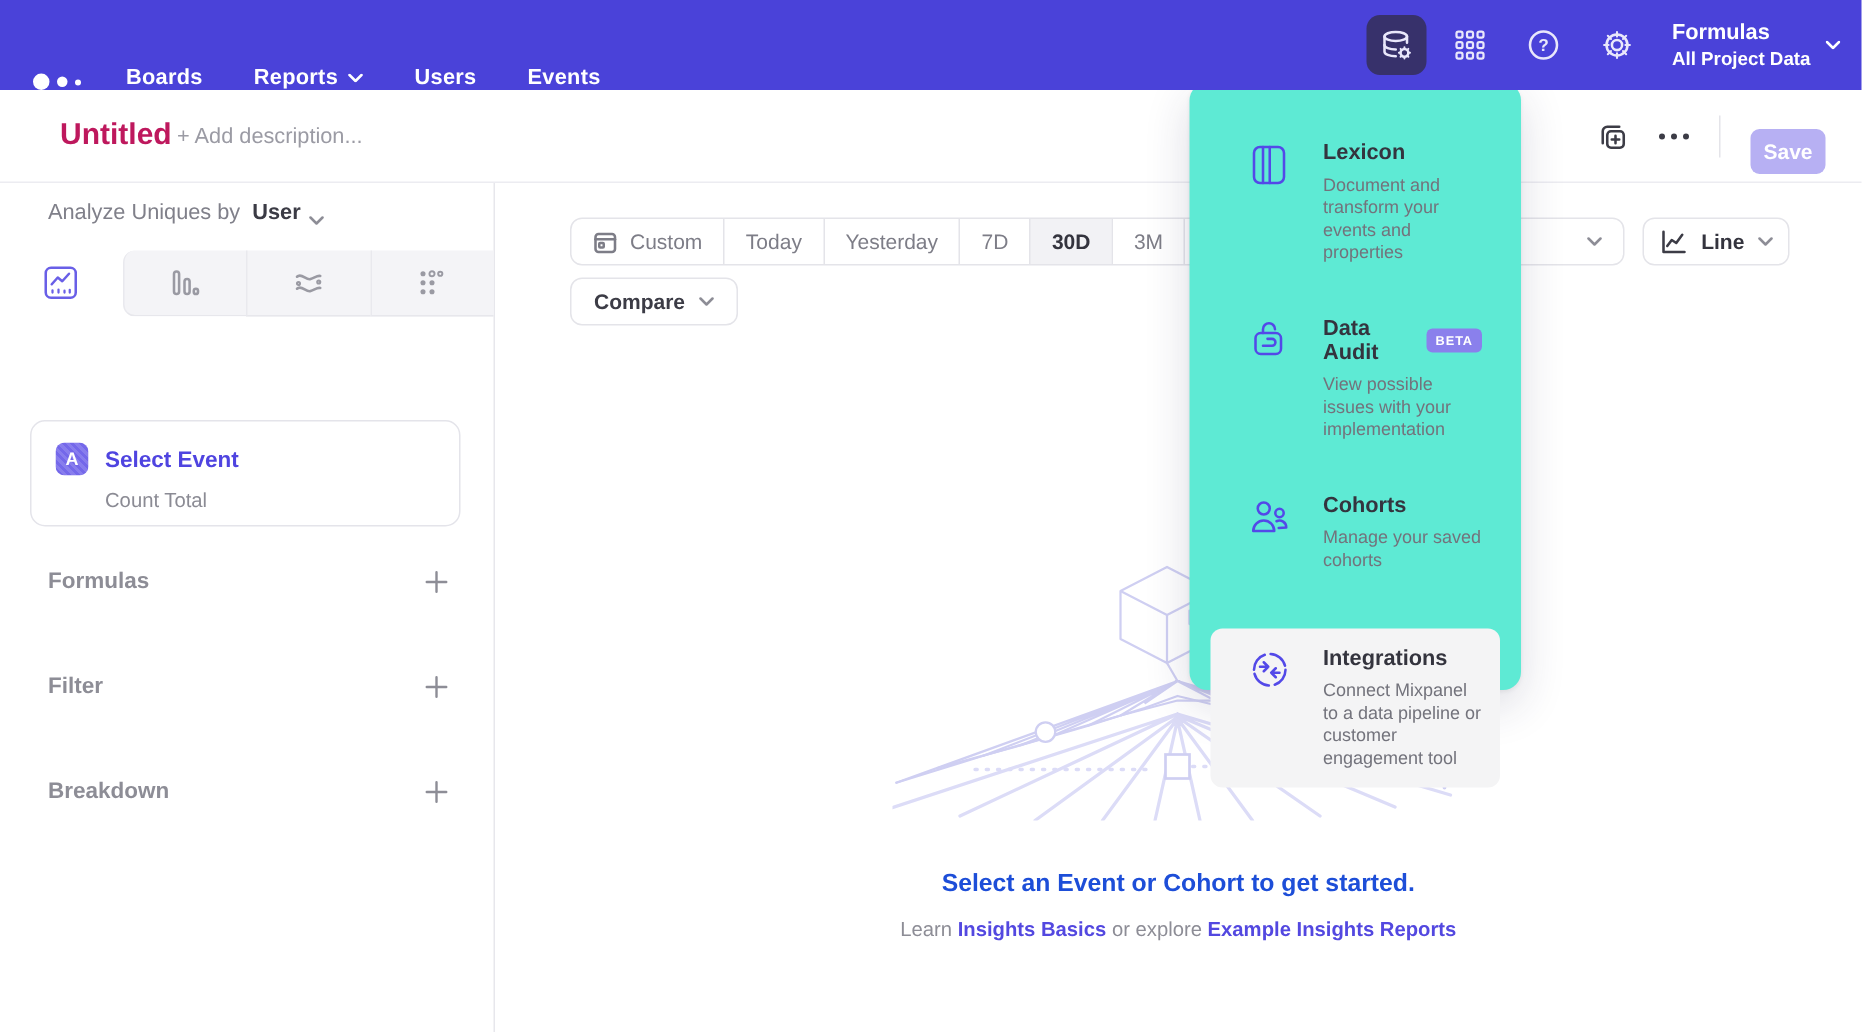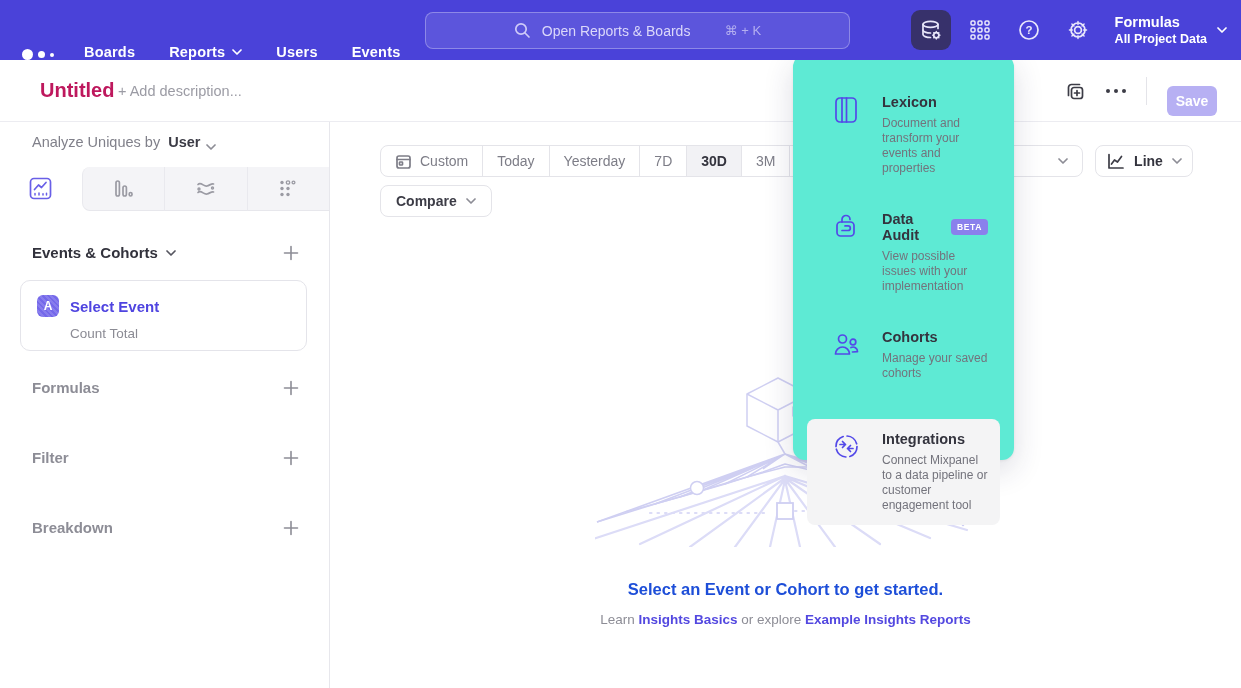--- a/index.html
+++ b/index.html
@@ -149,28 +149,20 @@
         </svg>
     </div>
     <div class="nav-item">
       <span>Users</span>
     </div>
     <div class="nav-item">
       <span>Events</span>
     </div>
   </div>
 
-  <div class="search">
-    <svg width="17" height="17" viewBox="0 0 17 17">
-      <circle cx="7" cy="7" r="5.2" fill="none" stroke="#cfcbf8" stroke-width="1.7"></circle>
-      <line x1="11" y1="11" x2="15" y2="15" stroke="#cfcbf8" stroke-width="1.7" stroke-linecap="round"></line>
-    </svg>
-    <input type="text" readonly="" placeholder="Open Reports &amp; Boards" style="">
-    <span class="shortcut">⌘ + K</span>
-  </div>
 
   <div class="nav-right">
     <div class="icon-btn active">
       <svg width="24" height="24" viewBox="0 0 24 24">
         <g class="ic-stroke" style="color:#e9e7fb">
           <ellipse cx="11.5" cy="6.3" rx="7.5" ry="3"></ellipse>
           <path d="M4 6.3 V12 c0 1.6 3.3 3 7.5 3 M19 6.3 V10.5"></path>
           <path d="M4 12 V16.5 c0 1.6 3.3 3 7.5 3"></path>
           <circle cx="17.3" cy="17.2" r="2.6"></circle>
           <path d="M17.3 13.4 v1 M17.3 20 v1 M13.6 17.2 h1 M20 17.2 h1 M14.7 14.6 l.8 .8 M19.1 19 l.8 .8 M19.9 14.6 l-.8 .8 M15.5 19 l-.8 .8" stroke-width="1.3"></path>
@@ -288,33 +280,20 @@
             <circle cx="16.5" cy="4.5" r="1.4" fill="none" stroke="#9a9aa3" stroke-width="1.3"></circle>
           <circle cx="5" cy="10.5" r="1.7"></circle>
             <circle cx="11" cy="10.5" r="1.7"></circle>
           <circle cx="5" cy="16.5" r="1.7"></circle>
             <circle cx="11" cy="16.5" r="1.7"></circle>
         </g>
       </svg>
     </div>
   </div>
 
-  <div class="section-row" style="top:122px">
-    <span class="st">
-      <span>Events &amp; Cohorts</span>
-      <svg class="chev" viewBox="0 0 10 6">
-          <path d="M1 1 L5 5 L9 1" stroke="#55555f"></path>
-        </svg>
-    </span>
-    <span class="plus-btn">
-      <svg width="16" height="16" viewBox="0 0 16 16">
-          <path d="M8 1.5 v13 M1.5 8 h13" stroke="#8d8d96" stroke-width="1.6" stroke-linecap="round" fill="none"></path>
-        </svg>
-    </span>
-  </div>
 
   <div class="event-card">
     <div class="ec-top">
       <span class="badge-a">A</span>
       <span class="ec-title">Select Event</span>
     </div>
     <div class="ec-sub">Count Total</div>
   </div>
 
   <div class="section-row light" style="top:257px">

